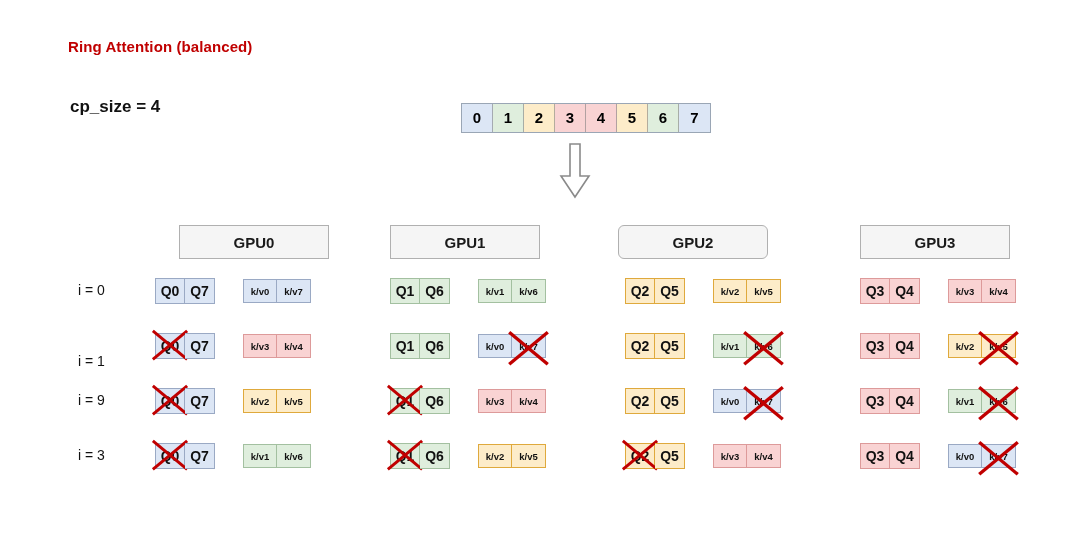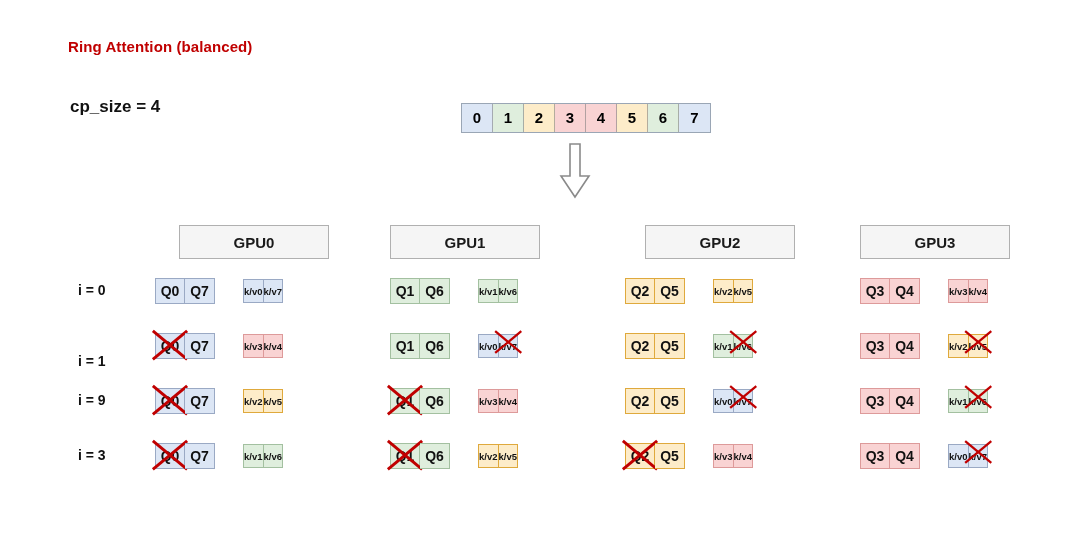--- a/index.html
+++ b/index.html
@@ -38,27 +38,27 @@
     position:absolute;top:225px;width:150px;height:34px;
     background:#f5f5f5;border:1px solid #b0b0b0;
     display:flex;align-items:center;justify-content:center;
     font-size:15px;font-weight:bold;color:#1a1a1a;
     box-sizing:border-box;
   }
 
   
   .row-label{
     position:absolute;left:78px;width:70px;
-    font-size:14px;font-weight:bold;color:#111;
+    font-size:14px;font-weight:normal;color:#111;
   }
 
   
   .block{position:absolute;display:flex;box-sizing:border-box;}
   .block.q{width:60px;height:26px;}
-  .block.kv{width:40px;height:24px;border-radius:9px;}
+  .block.kv{width:68px;height:24px;border-radius:9px;}
   .cell{
     flex:1 1 50%;position:relative;box-sizing:border-box;
     display:flex;align-items:center;justify-content:center;
     border:1px solid #999;
   }
   .cell + .cell{border-left:none;}
   .block.q .cell{font-size:14px;font-weight:bold;color:#111;}
   .block.kv .cell{font-size:9.5px;font-weight:bold;color:#111;}
 
   
@@ -93,21 +93,21 @@
 
 <div class="arrow">
   <svg width="34" height="56" viewBox="0 0 34 56">
     <polygon points="12,1 22,1 22,33 31,33 17,54 3,33 12,33" fill="#ffffff" stroke="#8a8a8a" stroke-width="1.6" stroke-linejoin="miter"></polygon>
   </svg>
 </div>
 
 <div id="gpu-heads">
     <div class="gpu-head" style="left: 155px; margin-left: 24px;">GPU0</div>
     <div class="gpu-head" style="left: 390px;">GPU1</div>
-    <div class="gpu-head" style="left: 645px;">GPU2</div>
+    <div class="gpu-head" style="left: 618px; border-radius: 6px;">GPU2</div>
     <div class="gpu-head" style="left: 860px;">GPU3</div>
   </div>
 <div id="row-labels">
     <div class="row-label" style="top: 282px;">i = 0</div>
     <div class="row-label" style="top: 353px;">i = 1</div>
     <div class="row-label" style="top: 392px;">i = 9</div>
     <div class="row-label" style="top: 447px;">i = 3</div>
   </div>
 <div id="grid">
     <div class="block q" style="left: 155px; top: 278px;">

